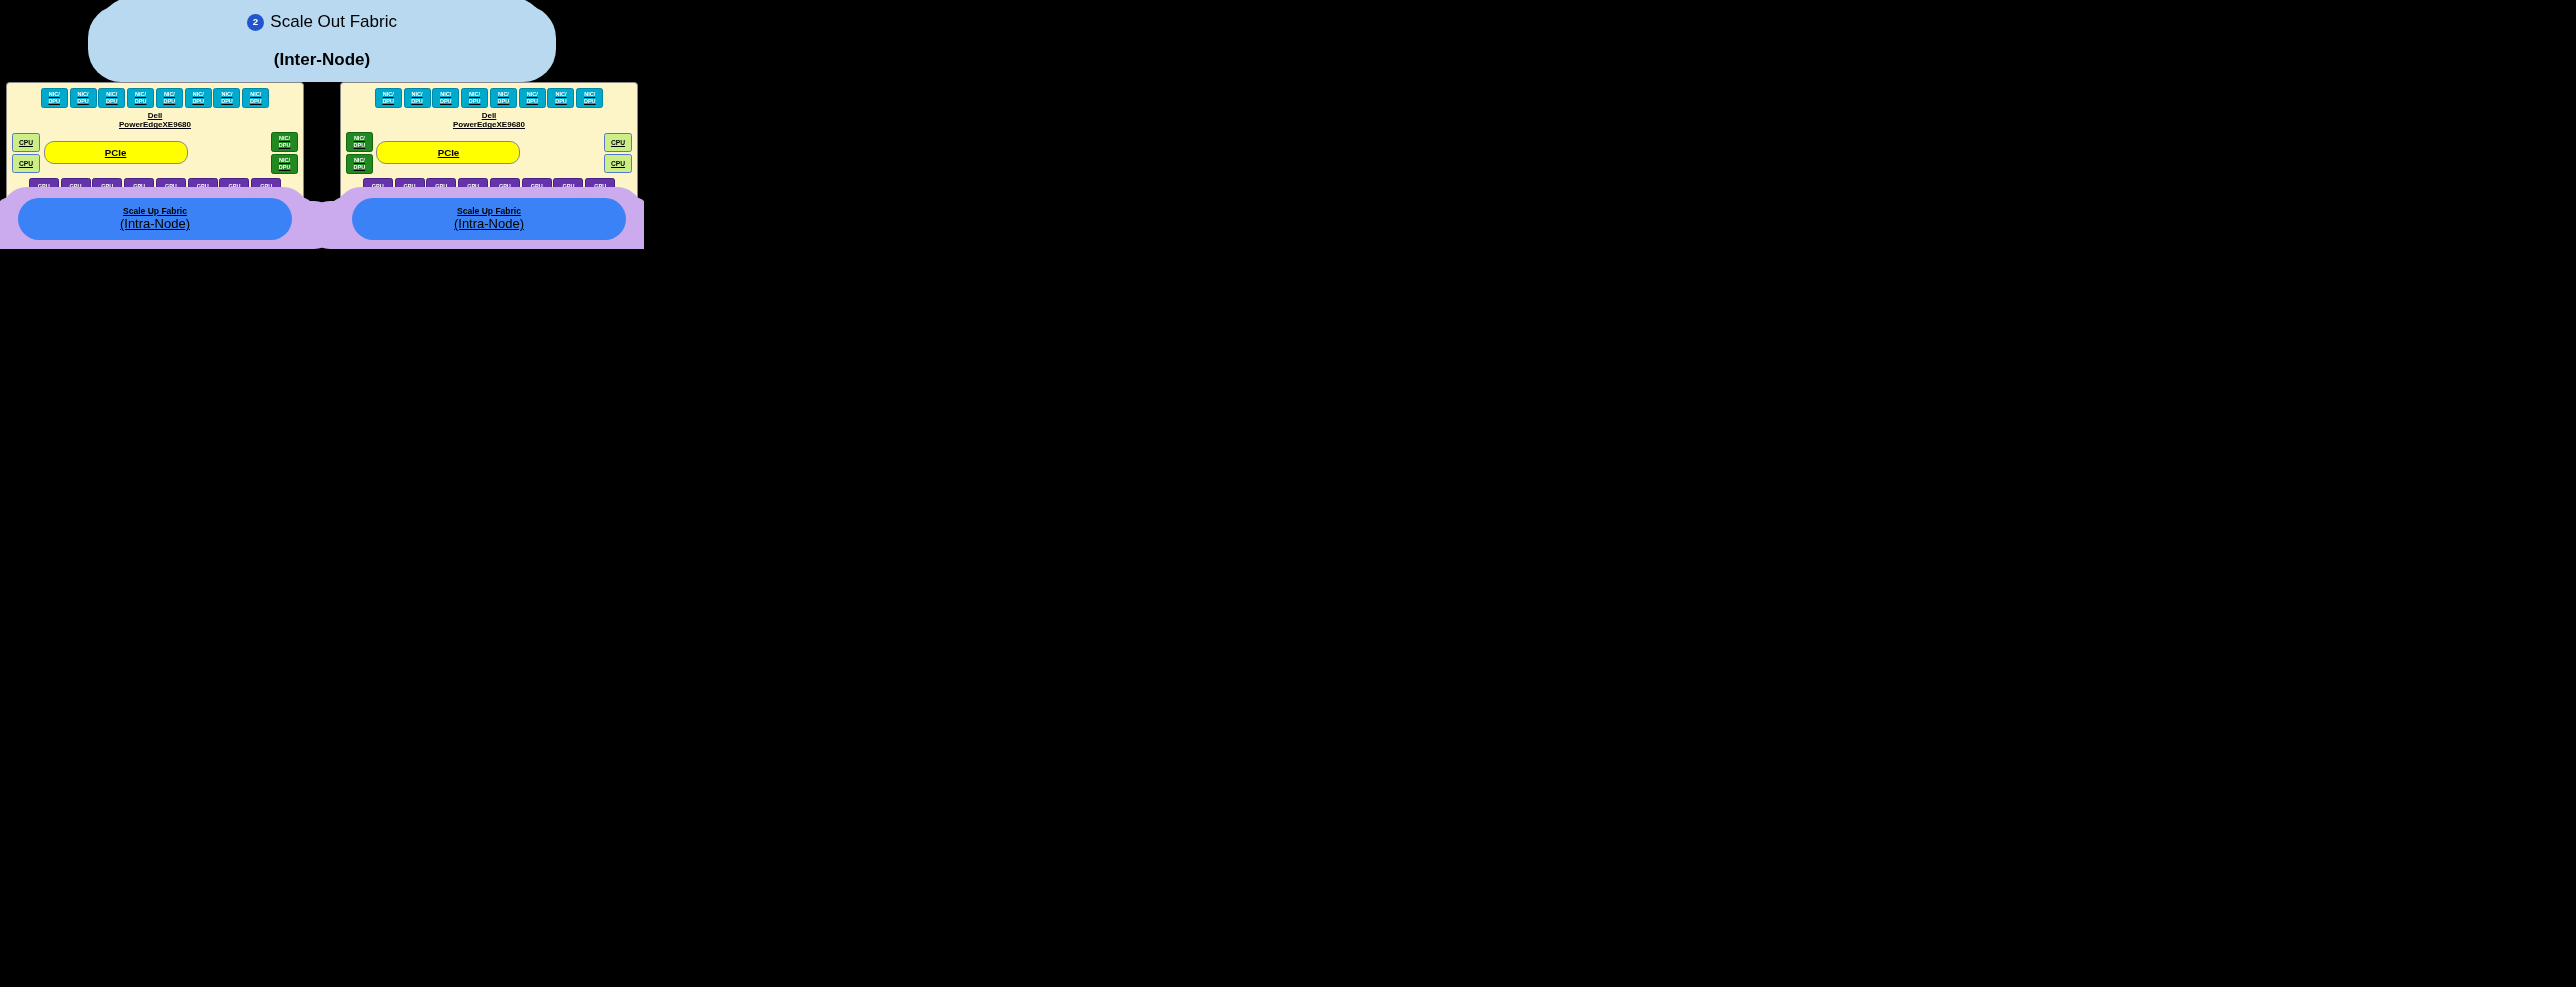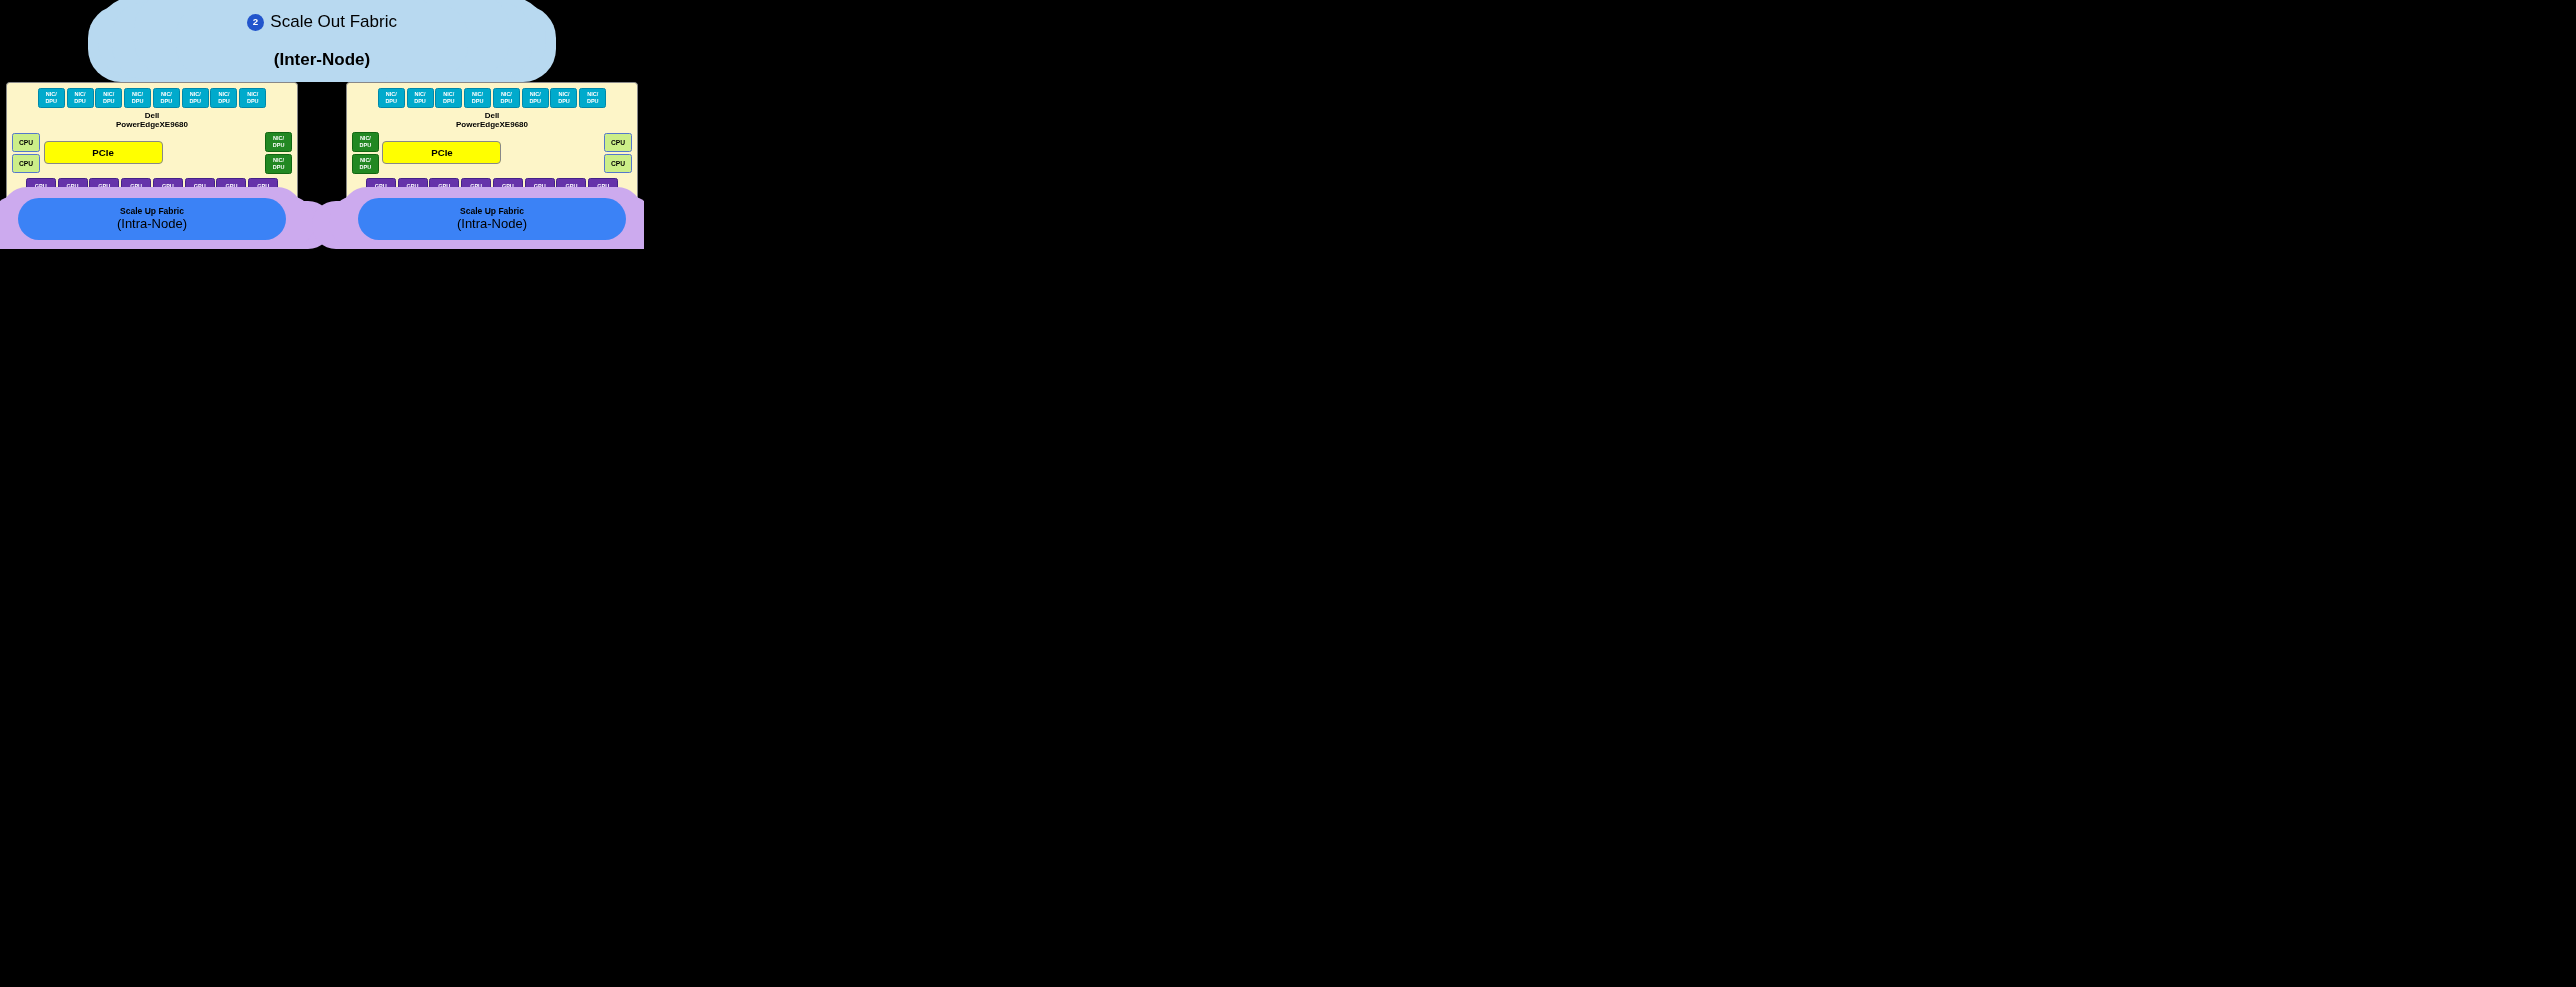--- a/index.html
+++ b/index.html
@@ -84,21 +84,21 @@
       font-size: 17px;
       font-weight: bold;
       color: #000;
       margin-top: 19px;
     }
 
     
     .nodes-row {
       display: flex;
       padding: 3.6px 6px 6px 6px;
-      gap: 6px;
+      text-decoration: underline;
     }
 
     
     .node-box {
       background: #fdf5c8;
       border: 1.2px solid #888;
       border-radius: 3.6px;
       flex: 1;
       padding: 4.9px;
       position: relative;
@@ -175,22 +175,22 @@
     }
 
     .pcie-box {
       background: #ffff00;
       border: 1.2px solid #888;
       color: #000;
       font-size: 9.7px;
       font-weight: bold;
       text-align: center;
       padding: 4.9px 0;
-      border-radius: 4px;
-      width: 119px;
+      border-radius: 10px;
+      width: 144px;
     }
 
     .nic-side-col {
       display: flex;
       flex-direction: column;
       gap: 2.4px;
     }
 
     
     .gpu-row {

